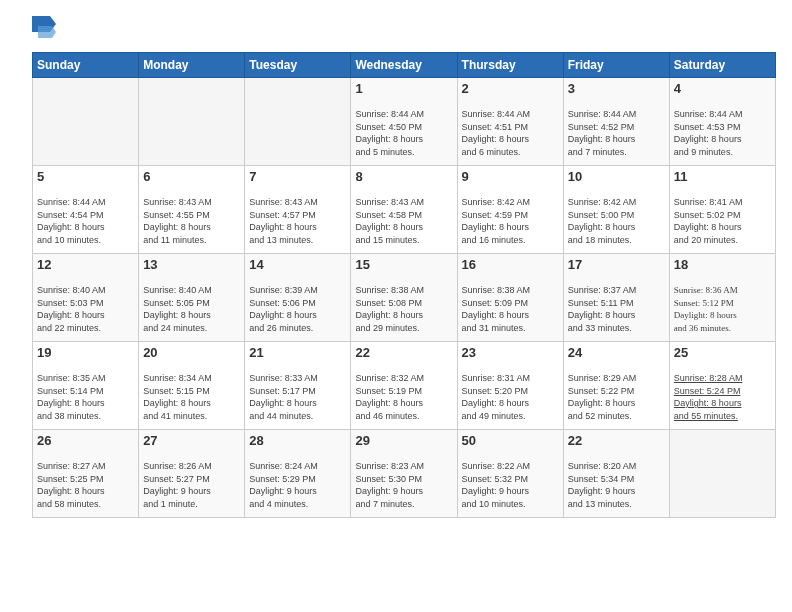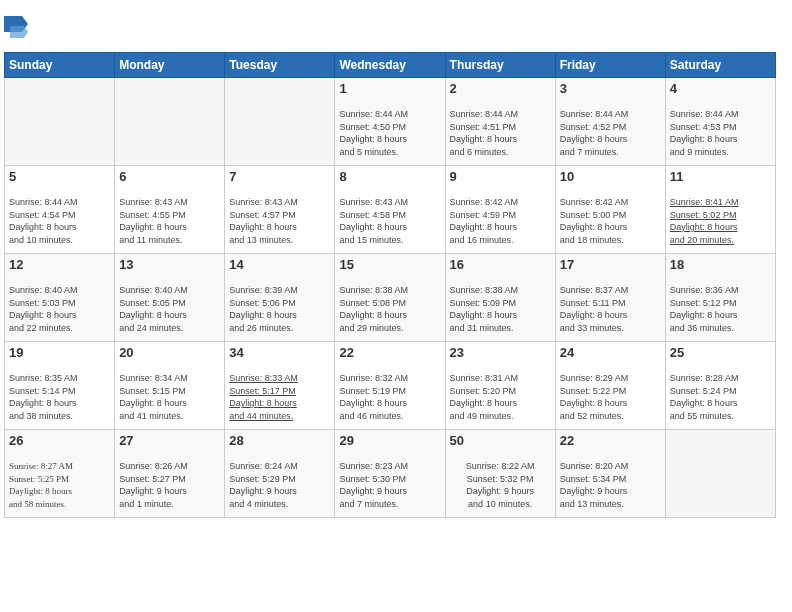--- a/index.html
+++ b/index.html
@@ -6,21 +6,21 @@
     body {
       font-family: Arial, sans-serif;
       background: #fff;
       width: 792px;
       height: 612px;
       overflow: hidden;
     }
     .page {
       width: 792px;
       height: 472px;
-      padding: 16px 16px 12px 4px;
+      padding: 16px 16px 12px 32px;
       display: flex;
       flex-direction: column;
     }
     .header {
       display: flex;
       align-items: flex-start;
       justify-content: space-between;
       margin-bottom: 8px;
     }
     .logo {
@@ -208,21 +208,21 @@
           </td>
           <td>
             <div class="day-number">10</div>
             <div class="day-info" style="white-space: pre-line;">Sunrise: 8:42 AM
 Sunset: 5:00 PM
 Daylight: 8 hours
 and 18 minutes.</div>
           </td>
           <td>
             <div class="day-number">11</div>
-            <div class="day-info" style="white-space: pre-line; text-decoration: underline;">Sunrise: 8:41 AM
+            <div class="day-info" style="white-space: pre-line;">Sunrise: 8:41 AM
 Sunset: 5:02 PM
 Daylight: 8 hours
 and 20 minutes.</div>
           </td>
         </tr>
         <tr>
           <td>
             <div class="day-number">12</div>
             <div class="day-info" style="white-space: pre-line;">Sunrise: 8:40 AM
 Sunset: 5:03 PM
@@ -259,21 +259,21 @@
           </td>
           <td>
             <div class="day-number">17</div>
             <div class="day-info" style="white-space: pre-line;">Sunrise: 8:37 AM
 Sunset: 5:11 PM
 Daylight: 8 hours
 and 33 minutes.</div>
           </td>
           <td>
             <div class="day-number">18</div>
-            <div class="day-info" style="white-space: pre-line;">Sunrise: 8:36 AM
+            <div class="day-info" style="white-space: pre-line; font-family: Liberation Serif, serif;">Sunrise: 8:36 AM
 Sunset: 5:12 PM
 Daylight: 8 hours
 and 36 minutes.</div>
           </td>
         </tr>
         <tr>
           <td>
             <div class="day-number">19</div>
             <div class="day-info" style="white-space: pre-line;">Sunrise: 8:35 AM
 Sunset: 5:14 PM
@@ -281,22 +281,22 @@
 and 38 minutes.</div>
           </td>
           <td>
             <div class="day-number">20</div>
             <div class="day-info" style="white-space: pre-line;">Sunrise: 8:34 AM
 Sunset: 5:15 PM
 Daylight: 8 hours
 and 41 minutes.</div>
           </td>
           <td>
-            <div class="day-number">34</div>
-            <div class="day-info" style="white-space: pre-line; text-decoration: underline;">Sunrise: 8:33 AM
+            <div class="day-number">21</div>
+            <div class="day-info" style="white-space: pre-line;">Sunrise: 8:33 AM
 Sunset: 5:17 PM
 Daylight: 8 hours
 and 44 minutes.</div>
           </td>
           <td>
             <div class="day-number">22</div>
             <div class="day-info" style="white-space: pre-line;">Sunrise: 8:32 AM
 Sunset: 5:19 PM
 Daylight: 8 hours
 and 46 minutes.</div>
@@ -310,30 +310,30 @@
           </td>
           <td>
             <div class="day-number">24</div>
             <div class="day-info" style="white-space: pre-line;">Sunrise: 8:29 AM
 Sunset: 5:22 PM
 Daylight: 8 hours
 and 52 minutes.</div>
           </td>
           <td>
             <div class="day-number">25</div>
-            <div class="day-info" style="white-space: pre-line;">Sunrise: 8:28 AM
+            <div class="day-info" style="white-space: pre-line; text-decoration: underline;">Sunrise: 8:28 AM
 Sunset: 5:24 PM
 Daylight: 8 hours
 and 55 minutes.</div>
           </td>
         </tr>
         <tr>
           <td>
             <div class="day-number">26</div>
-            <div class="day-info" style="white-space: pre-line; font-family: Liberation Serif, serif;">Sunrise: 8:27 AM
+            <div class="day-info" style="white-space: pre-line;">Sunrise: 8:27 AM
 Sunset: 5:25 PM
 Daylight: 8 hours
 and 58 minutes.</div>
           </td>
           <td>
             <div class="day-number">27</div>
             <div class="day-info" style="white-space: pre-line;">Sunrise: 8:26 AM
 Sunset: 5:27 PM
 Daylight: 9 hours
 and 1 minute.</div>
@@ -347,21 +347,21 @@
           </td>
           <td>
             <div class="day-number">29</div>
             <div class="day-info" style="white-space: pre-line;">Sunrise: 8:23 AM
 Sunset: 5:30 PM
 Daylight: 9 hours
 and 7 minutes.</div>
           </td>
           <td>
             <div class="day-number">50</div>
-            <div class="day-info" style="white-space: pre-line; text-align: center;">Sunrise: 8:22 AM
+            <div class="day-info" style="white-space: pre-line;">Sunrise: 8:22 AM
 Sunset: 5:32 PM
 Daylight: 9 hours
 and 10 minutes.</div>
           </td>
           <td>
             <div class="day-number">22</div>
             <div class="day-info" style="white-space: pre-line;">Sunrise: 8:20 AM
 Sunset: 5:34 PM
 Daylight: 9 hours
 and 13 minutes.</div>

